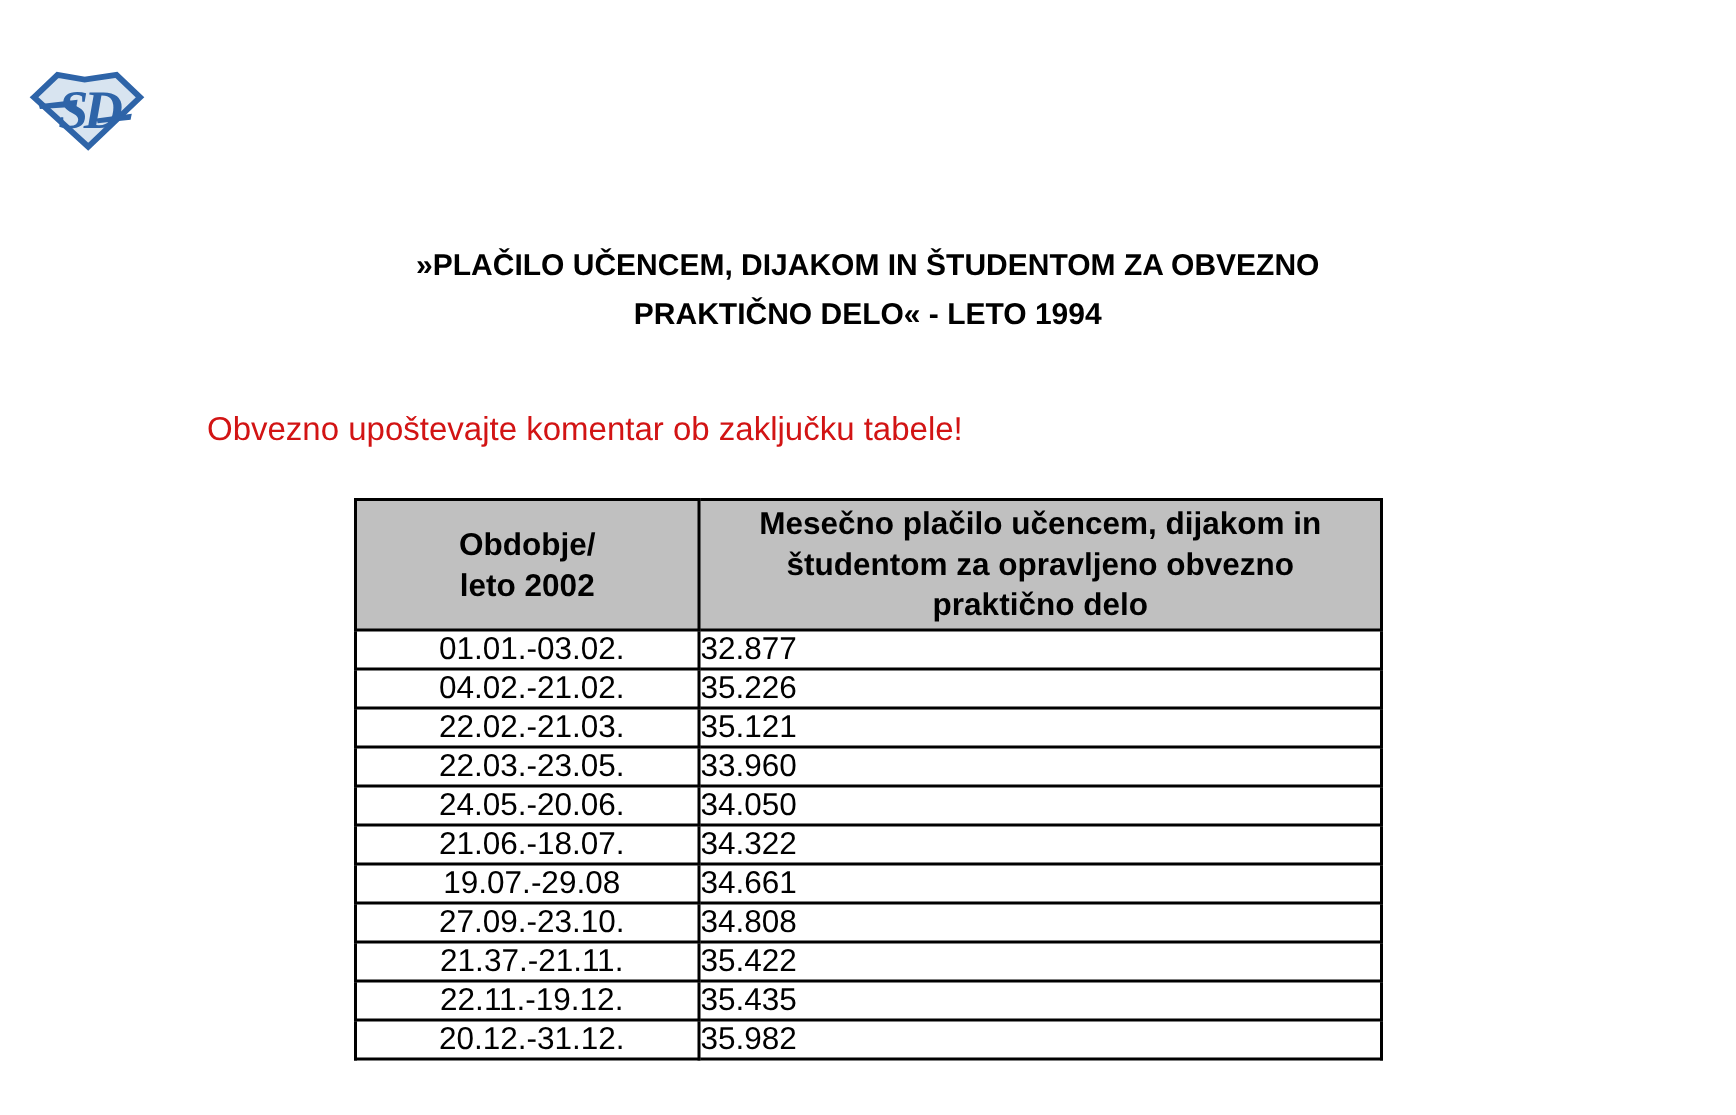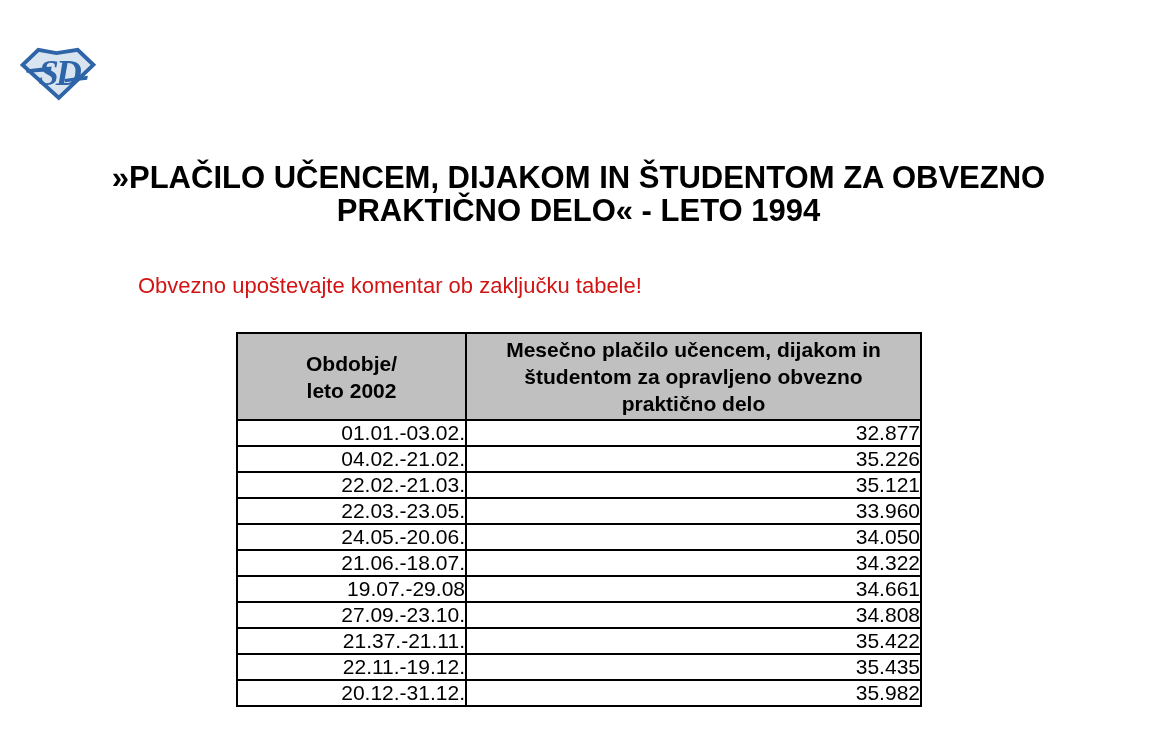--- a/index.html
+++ b/index.html
@@ -13,21 +13,21 @@
   }
   .logo {
     position:absolute; left:16px; top:46px; width:84px; height:55px;
   }
   .logo svg { width:100%; height:100%; display:block; }
   .logo .shield { fill:var(--logo_fill,#D8E4F0); stroke:var(--logo_blue,#2E64A8); stroke-width:5; stroke-linejoin:miter; }
   .logo .letters { fill:var(--logo_blue,#2E64A8); font-family:"Liberation Serif", serif; font-weight:bold; font-style:italic; font-size:46px; letter-spacing:-4px; }
   .logo .swoosh { fill:var(--logo_blue,#2E64A8); }
   .title-block {
     position:absolute; left:0; top:161px; width:1157px;
-    text-align:center; font-weight:bold; font-size:31px; line-height:33px;
+    text-align:center; font-weight:bold; font-size:20px; line-height:33px;
     letter-spacing:0px;
   }
   .notice {
     position:absolute; left:138px; top:251px;
     font-size:22px; line-height:26px;
     color:var(--accent_red,#D21414);
     margin-top:22px;
   }
   table.data-table {
     position:absolute; left:236px; top:332px;
@@ -40,22 +40,22 @@
   .data-table thead th {
     background:var(--header_gray,#C0C0C0);
     font-weight:bold; font-size:21px; line-height:27px;
     text-align:center; vertical-align:middle;
     height:83px; padding:2px 8px;
   }
   .data-table tbody td {
     height:25.7px; font-size:21px; line-height:24px;
     vertical-align:middle; overflow:hidden; white-space:nowrap;
   }
-  .data-table td.period { text-align:right; padding-left:6px; }
-  .data-table td.amount { text-align:right; }
+  .data-table td.period { text-align:center; padding-left:6px; }
+  .data-table td.amount { text-align:left; }
 </style>
 </head>
 <body>
 
 <div class="logo">
   <svg viewBox="0 0 100 70">
     <path class="shield" d="M5 24 L25 5 L48 9 L75 5 L95 24 L51 66 Z"></path>
     <path class="swoosh" d="M9 30 L42 26 L41 32 L10 34 Z"></path>
     <path class="swoosh" d="M58 42 L88 38 L87 43 L59 46 Z"></path>
     <text class="letters" x="51" y="50" text-anchor="middle">SD</text>

